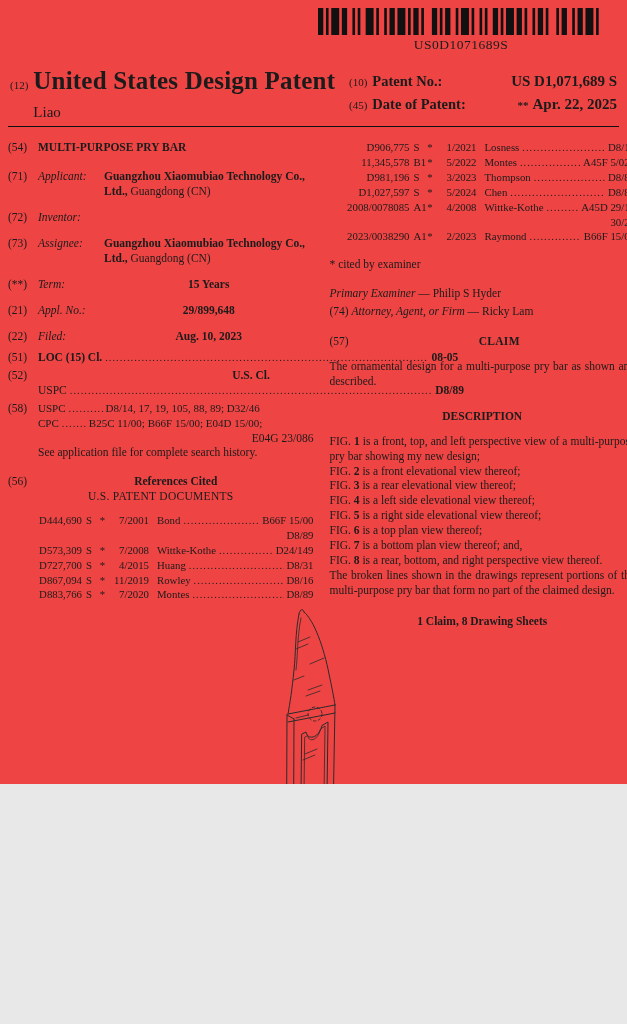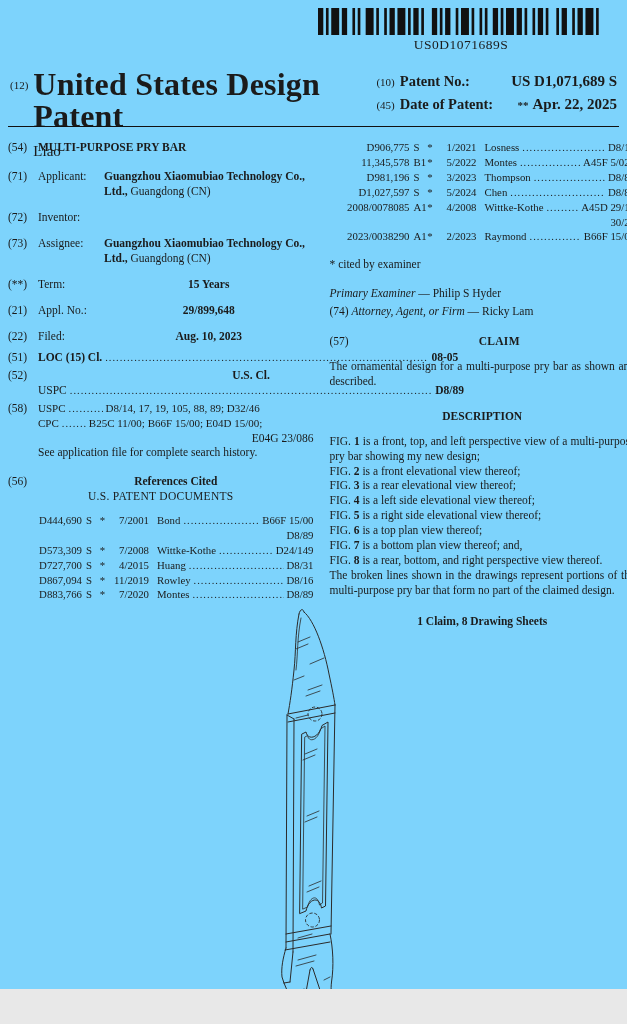--- a/index.html
+++ b/index.html
@@ -1,46 +1,46 @@
 <!DOCTYPE html>
 <html><head>
 <meta charset="utf-8">
 <style>
   * { margin:0; padding:0; box-sizing:border-box; }
   html,body { background:#e8e8e8; }
   .page {
-    position:relative; width:627px; height:989px; margin:0 auto;
-    background:#7dd3fc; color:#1b1b1b; overflow:hidden;
+    position:relative; width:627px; height:784px; margin:0 auto;
+    background:#ef4444; color:#1b1b1b; overflow:hidden;
     font-family:"Liberation Serif","DejaVu Serif",serif;
     font-size:11.5px; line-height:1.3;
   }
   
   .barcode-wrap { position:absolute; left:318px; top:8px; width:286px; text-align:center; }
   .barcode-svg { display:block; width:286px; height:27px; }
   .barcode-text { font-size:13.5px; letter-spacing:.5px; margin-top:1px; }
   
   .header { position:absolute; left:10px; right:10px; top:68px; display:flex; justify-content:space-between; }
   .hdr-left { display:flex; }
   .kind-code { font-size:11px; margin-top:10px; margin-right:5px; }
-  .doc-type { font-size:32px; font-weight:bold; letter-spacing:.2px; line-height:1.0; }
+  .doc-type { font-size:25px; font-weight:bold; letter-spacing:.2px; line-height:1.0; }
   .byline { font-size:15px; font-weight:normal; margin-top:10px; }
   .hdr-right { width:268px; margin-top:4px; }
   .hdr-row { display:flex; align-items:baseline; margin-bottom:3px; }
   .hdr-code { font-size:11px; margin-right:5px; }
   .hdr-label { font-size:14.5px; font-weight:bold; }
   .hdr-spacer { flex:1; }
   .star2 { font-size:11px; font-weight:bold; margin-right:4px; }
   .hdr-value { font-size:15px; font-weight:bold; white-space:nowrap; }
   .rule { position:absolute; left:8px; right:8px; top:126px; border-top:1.6px solid #111; }
   
   .cols { position:absolute; left:8px; top:140px; width:611px; display:flex; gap:16px; }
   .col { width:50%; }
   .field { display:flex; margin-bottom:11px; }
   .code { flex:none; width:30px; }
-  .flabel { flex:none; width:66px; }
+  .flabel { flex:none; width:66px;font-style:italic; }
   .fvalue { flex:1; }
   b,.b { font-weight:bold;text-align:center; }
   .i { font-style:italic; }
   .leader-row { display:flex; align-items:baseline; }
   .dots { flex:1; overflow:hidden; white-space:nowrap; margin:0 3px; letter-spacing:1px; font-size:10.5px; }
   .dots::after { content:"...................................................................................................."; }
   .nowrap { white-space:nowrap; }
   .tight { margin-bottom:3px; }
   .sec-head { text-align:center; font-weight:bold; margin:14px 0 10px 0; }
   .sec-sub { text-align:center; margin-bottom:9px; letter-spacing:.3px; }

